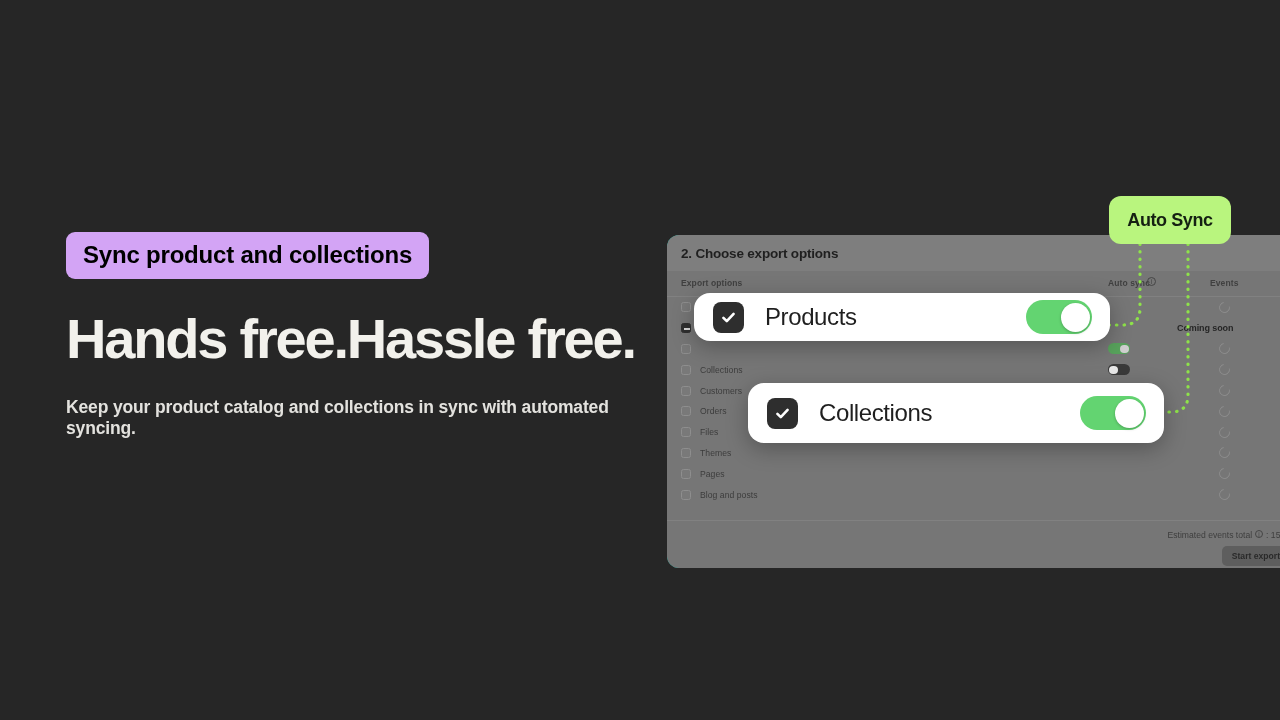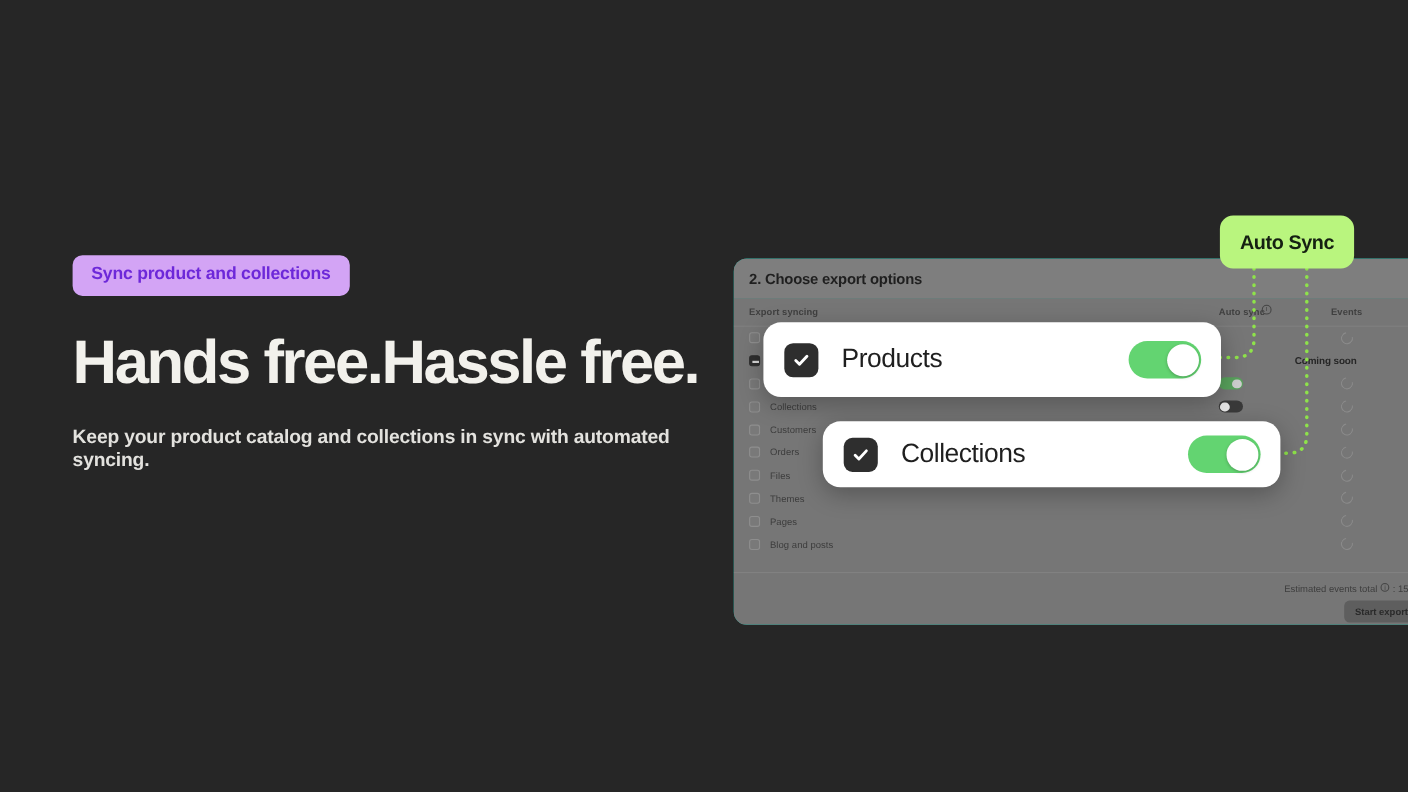--- a/index.html
+++ b/index.html
@@ -21,22 +21,22 @@
   .copy {
     position: absolute;
     left: 66px;
     top: 232px;
     width: 600px;
   }
 
   .eyebrow {
     display: inline-block;
     background: #d3a4f5;
-    color: #6d28d9;
-    font-size: 16px;
+    color: #000000;
+    font-size: 24px;
     font-weight: bold;
     letter-spacing: -0.2px;
     padding: 9px 17px 10px 17px;
     border-radius: 9px;
   }
 
   .headline {
     margin-top: 30px;
     color: #f2f1ec;
     font-size: 56px;
@@ -286,21 +286,21 @@
     display: flex;
     align-items: center;
     z-index: 30;
     box-shadow: 0 6px 22px rgba(0,0,0,0.28);
   }
 
   .card-products {
     left: 694px;
     top: 293px;
     width: 416px;
-    height: 68px;
+    height: 48px;
     padding: 0 18px 0 19px;
   }
   .card-collections {
     left: 748px;
     top: 383px;
     width: 416px;
     height: 60px;
     padding: 0 18px 0 19px;
   }
 
@@ -354,21 +354,21 @@
 
 <div class="panel">
 
   <div class="panel-header">
     <div class="panel-title">2. Choose export options</div>
   </div>
 
   <div class="panel-body">
 
     <div class="col-head">
-      <div class="lbl ch-export">Export syncing</div>
+      <div class="lbl ch-export">Export options</div>
       <div class="lbl ch-autosync">Auto sync</div>
       <div class="info-dot">i</div>
       <div class="lbl ch-events">Events</div>
     </div>
 
     <div class="rows" id="option-rows">
         <div class="opt-row">
           <div class="cb"></div>
           <div class="ev-spin"></div>
         </div>

